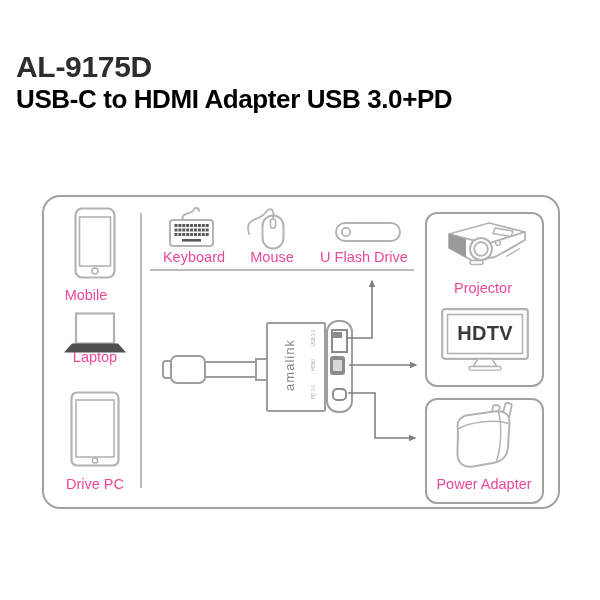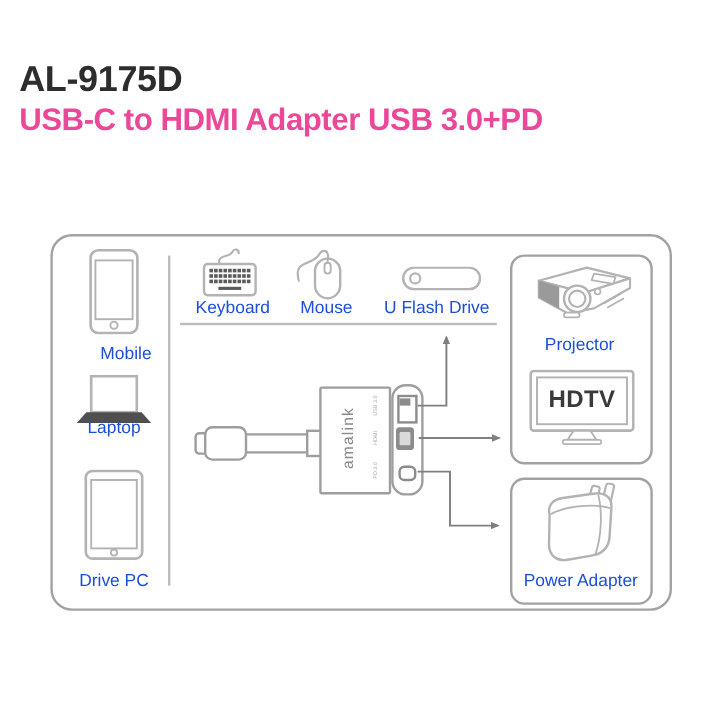--- a/index.html
+++ b/index.html
@@ -9,38 +9,38 @@
     font-family:"Liberation Sans", sans-serif;
   }
   .abs { position:absolute; }
 
   .title-model {
     left:16px; top:50px; font-size:30px; font-weight:700;
     color:#2d2d2d; letter-spacing:-0.3px;
   }
   .title-main {
     left:16px; top:84px; font-size:26px; font-weight:700;
-    color:#ec4899; letter-spacing:-0.4px;
+    color:#000000; letter-spacing:-0.4px;
   }
 
   .frame {
     left:42px; top:195px; width:514px; height:310px;
     border:2px solid #a2a2a2; border-radius:18px; background:#fff;
   }
   .subframe {
     border:2px solid #a2a2a2; border-radius:12px; background:#fff;
   }
   .displays-box { left:425px; top:212px; width:115px; height:171px; }
   .power-box    { left:425px; top:398px; width:115px; height:102px; }
 
   .v-divider { left:140px; top:213px; width:2px;  height:275px; background:#bcbcbc; }
   .h-divider { left:150px; top:269px; width:264px; height:2px;  background:#bcbcbc; }
 
   .lbl {
-    font-size:14.5px; color:#1d4ed8; text-align:center; line-height:1.1;
+    font-size:14.5px; color:#ec4899; text-align:center; line-height:1.1;
   }
 
   
   .plug-tip  { left:162px; top:360px; width:10px; height:15px;
                border:2px solid #9e9e9e; border-radius:4px; background:#fff; }
   .plug-body { left:170px; top:355px; width:32px; height:25px;
                border:2px solid #9e9e9e; border-radius:7px; background:#fff; z-index:2; }
   .cable     { left:199px; top:361px; width:60px; height:13px;
                border:2px solid #9e9e9e; border-radius:3px; background:#fff; z-index:1; }
   .neck      { left:255px; top:358px; width:14px; height:19px;
@@ -90,21 +90,21 @@
 
   <div class="abs frame"></div>
   <div class="abs v-divider"></div>
   <div class="abs h-divider"></div>
 
   <svg class="abs" style="left:74px; top:207px;" width="42" height="72" viewBox="0 0 42 72">
     <rect x="1.5" y="1.5" width="39" height="69" rx="6.5" fill="#fff" stroke="#b3b3b3" stroke-width="2.2"></rect>
     <rect x="5.5" y="10" width="31" height="49" fill="#fff" stroke="#b3b3b3" stroke-width="1.6"></rect>
     <circle cx="21" cy="64" r="3" fill="#fff" stroke="#b3b3b3" stroke-width="1.6"></circle>
   </svg>
-  <div class="abs lbl" style="left:65px; top:288px; width:80px;text-align:center;">Mobile</div>
+  <div class="abs lbl" style="left:46px; top:288px; width:80px;text-align:center;">Mobile</div>
 
   <svg class="abs" style="left:64px; top:312px;" width="62" height="42" viewBox="0 0 62 42">
     <rect x="12" y="1.5" width="38" height="30" fill="#fff" stroke="#b3b3b3" stroke-width="2.2"></rect>
     <polygon points="8,31.5 54,31.5 62,40.5 0,40.5" fill="#4f4f4f"></polygon>
   </svg>
   <div class="abs lbl" style="left:55px; top:350px; width:80px;">Laptop</div>
 
   <svg class="abs" style="left:70px; top:391px;" width="50" height="76" viewBox="0 0 50 76">
     <rect x="1.5" y="1.5" width="47" height="73" rx="5.5" fill="#fff" stroke="#b3b3b3" stroke-width="2.2"></rect>
     <rect x="6" y="9" width="38" height="57" fill="#fff" stroke="#b3b3b3" stroke-width="1.6"></rect>

